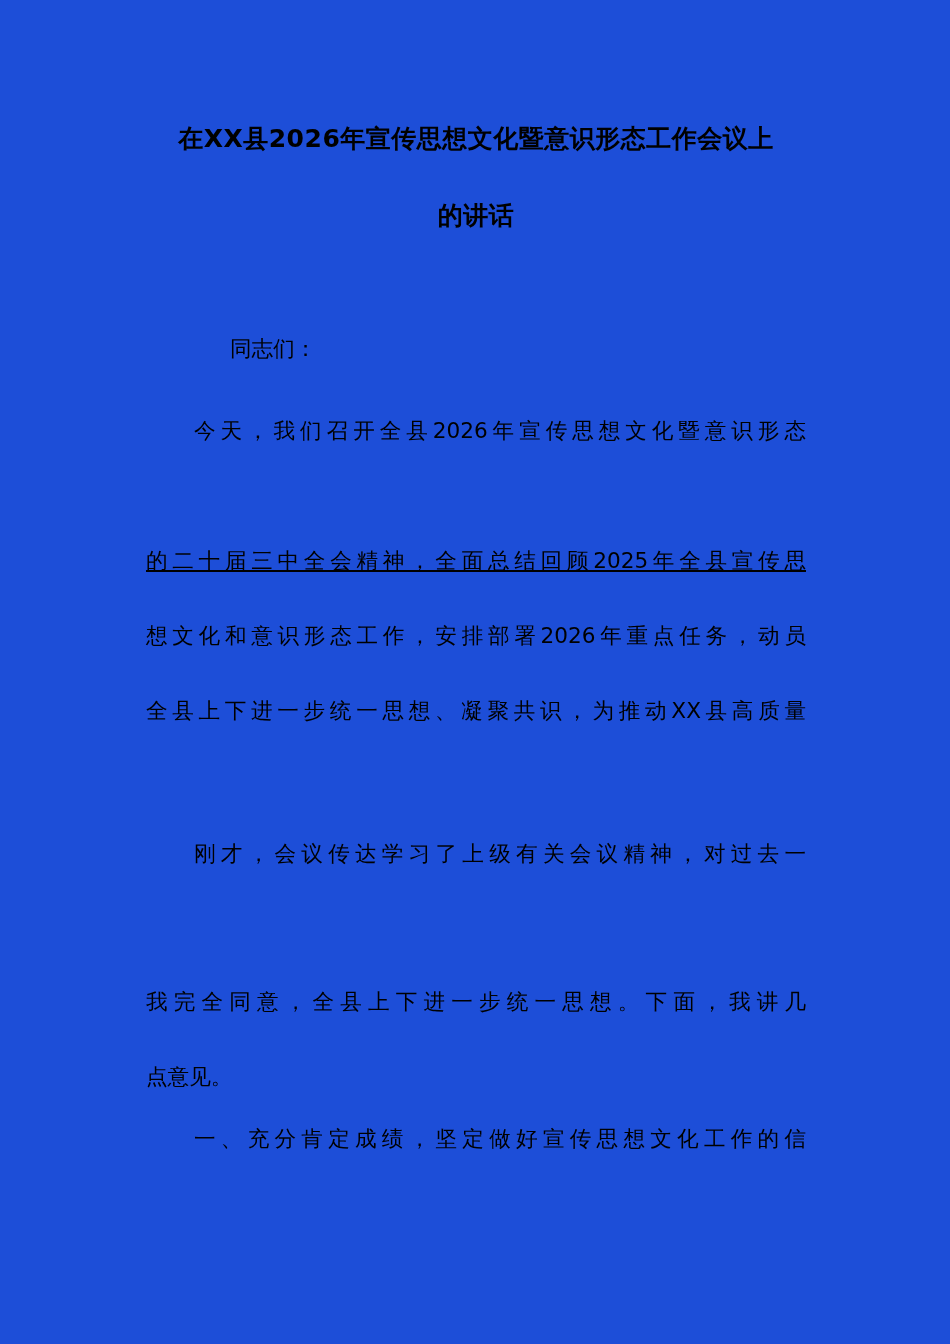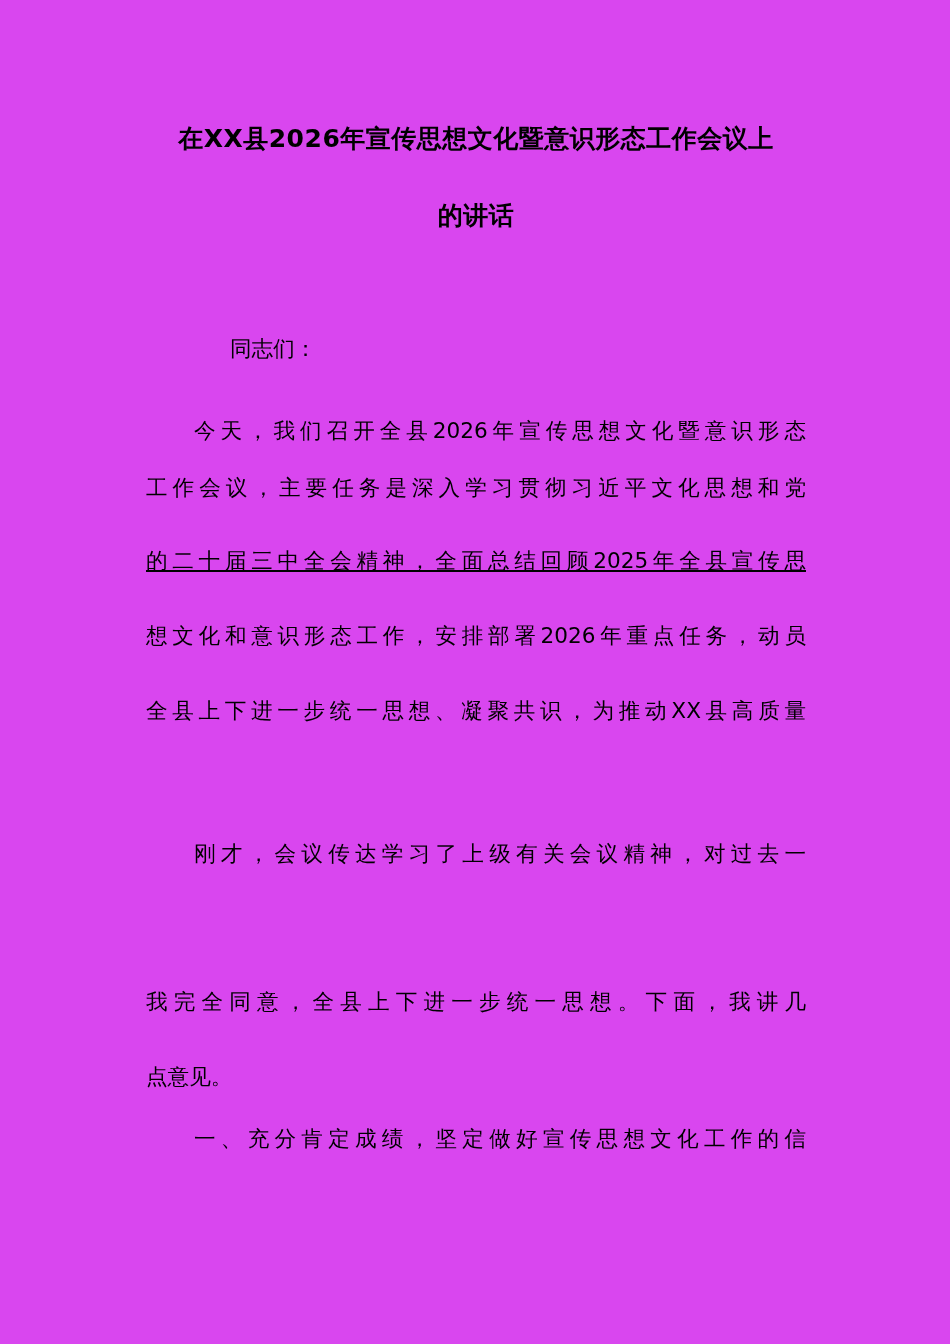--- a/index.html
+++ b/index.html
@@ -14,21 +14,21 @@
       overflow: hidden;
       font-family: "DejaVu Sans", "Liberation Sans", sans-serif;
       color: #000000;
     }
     .page {
       position: absolute;
       left: 0;
       top: 0;
       width: 950px;
       height: 1344px;
-      background: #d946ef;
+      background: #1d4ed8;
     }
     .title {
       position: absolute;
       left: 146px;
       width: 660px;
       text-align: center;
       font-weight: bold;
       font-size: 25px;
       letter-spacing: 0.5px;
       line-height: 1;
@@ -58,21 +58,20 @@
 <body>
 
 <div class="page">
 
   <div class="title l1">在XX县2026年宣传思想文化暨意识形态工作会议上</div>
   <div class="title l2">的讲话</div>
 
   <div class="line indent last" style="top:338px;margin-left:36px;">同志们：</div>
 
   <div class="line indent" style="top:420px;">今天，我们召开全县2026年宣传思想文化暨意识形态</div>
-  <div class="line" style="top:477px;">工作会议，主要任务是深入学习贯彻习近平文化思想和党</div>
   <div class="line" style="top:550px;text-decoration:underline;">的二十届三中全会精神，全面总结回顾2025年全县宣传思</div>
   <div class="line" style="top:625px;">想文化和意识形态工作，安排部署2026年重点任务，动员</div>
   <div class="line" style="top:700px;">全县上下进一步统一思想、凝聚共识，为推动XX县高质量</div>
 
   <div class="line indent" style="top:843px;">刚才，会议传达学习了上级有关会议精神，对过去一</div>
   <div class="line" style="top:991px;">我完全同意，全县上下进一步统一思想。下面，我讲几</div>
   <div class="line last" style="top:1066px;">点意见。</div>
 
   <div class="line indent" style="top:1128px;">一、充分肯定成绩，坚定做好宣传思想文化工作的信</div>
 

